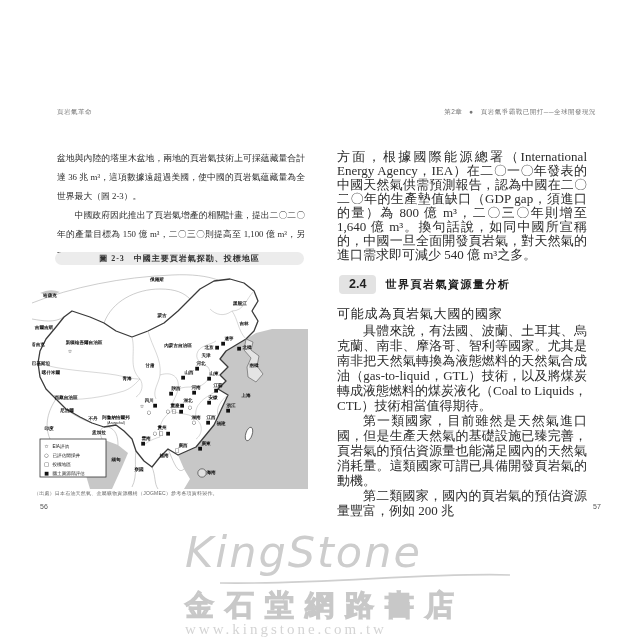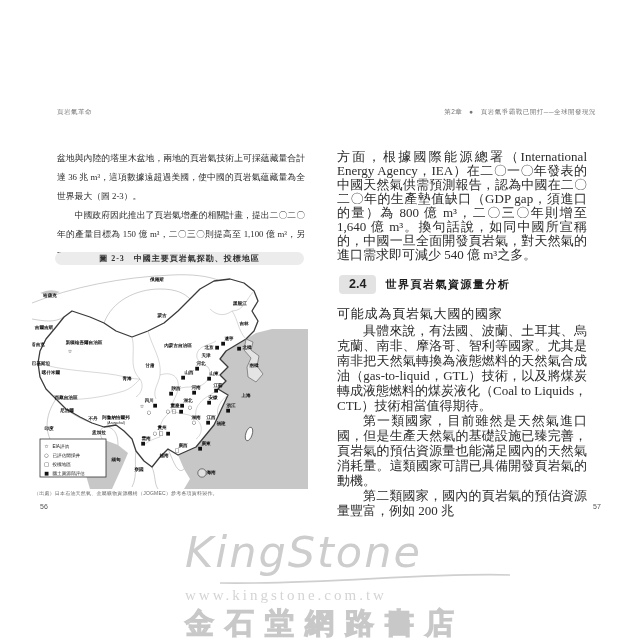--- a/index.html
+++ b/index.html
@@ -222,17 +222,17 @@
     <p class="rp">具體來說，有法國、波蘭、土耳其、烏克蘭、南非、摩洛哥、智利等國家。尤其是南非把天然氣轉換為液態燃料的天然氣合成油（gas-to-liquid，GTL）技術，以及將煤炭轉成液態燃料的煤炭液化（Coal to Liquids，CTL）技術相當值得期待。</p>
     <p class="rp">第一類國家，目前雖然是天然氣進口國，但是生產天然氣的基礎設施已臻完善，頁岩氣的預估資源量也能滿足國內的天然氣消耗量。這類國家可謂已具備開發頁岩氣的動機。</p>
     <p class="rp">第二類國家，國內的頁岩氣的預估資源量豐富，例如 200 兆</p>
   </div>
 
   <div id="watermark">
     <div id="wm-brand">KingStone</div>
     <svg id="wm-swoosh" width="300" height="16" viewBox="0 0 300 16">
       <path d="M5,13 C100,15 220,2 295,5" fill="none" stroke="#cfcfcf" stroke-width="1.6"></path>
     </svg>
+    <div id="wm-store">金石堂網路書店</div>
     <div id="wm-url">www.kingstone.com.tw</div>
-    <div id="wm-store">金石堂網路書店</div>
   </div>
 
 </div>
 
 </body></html>

